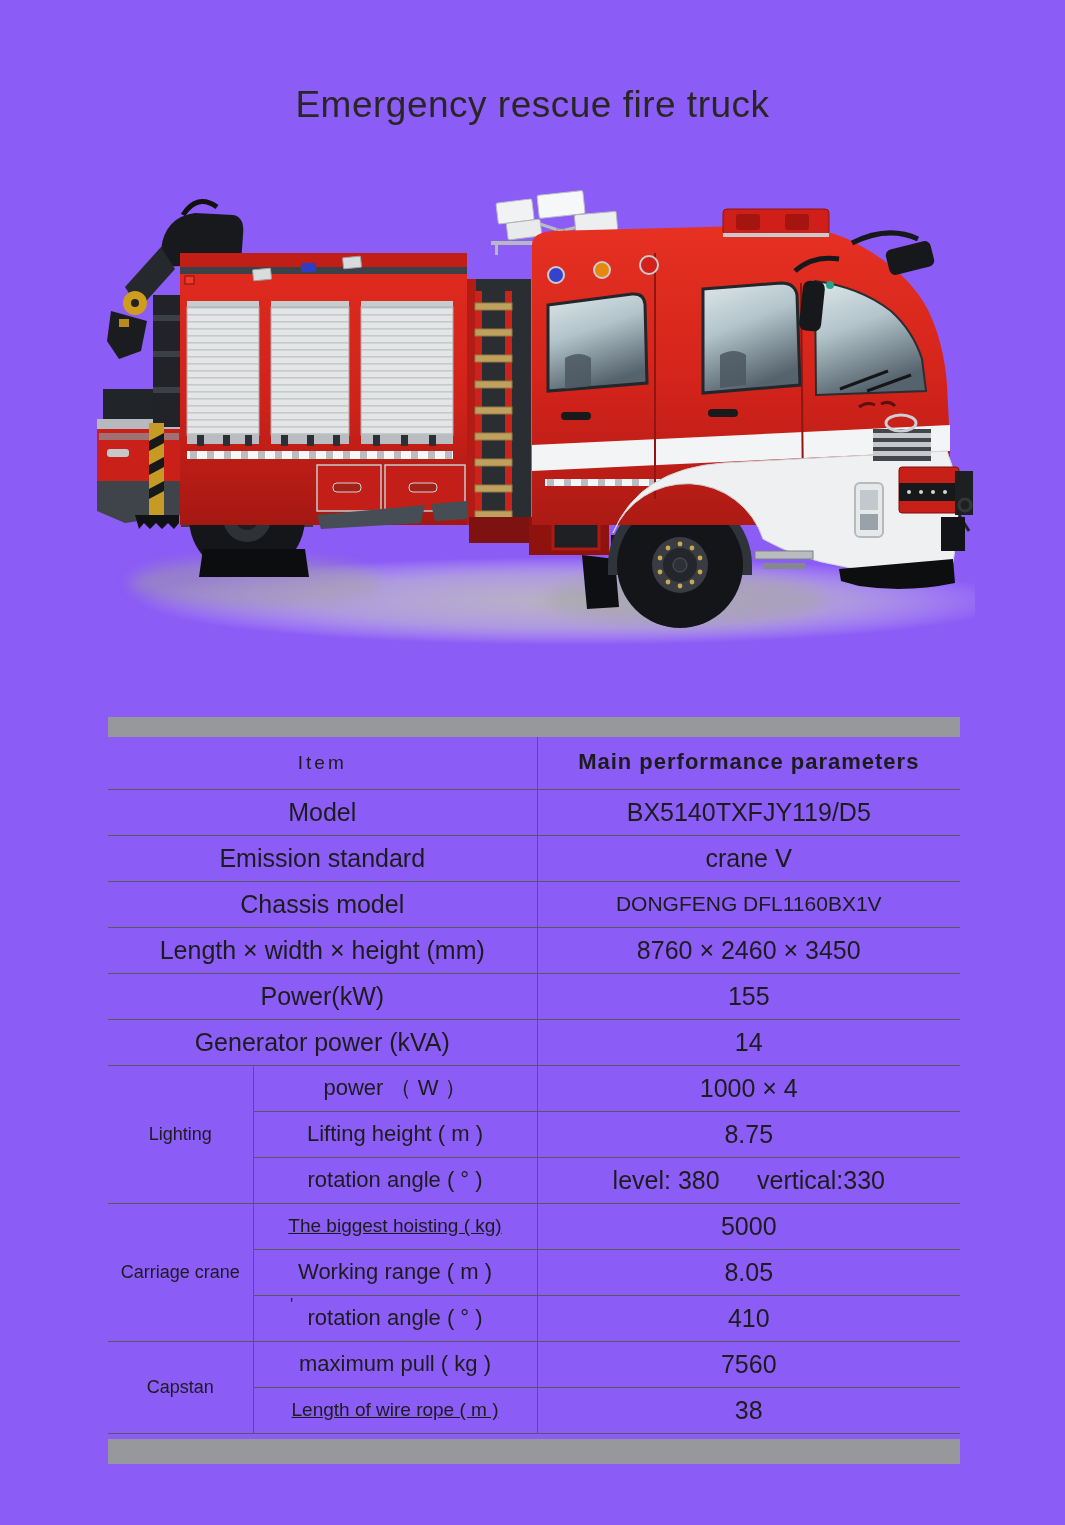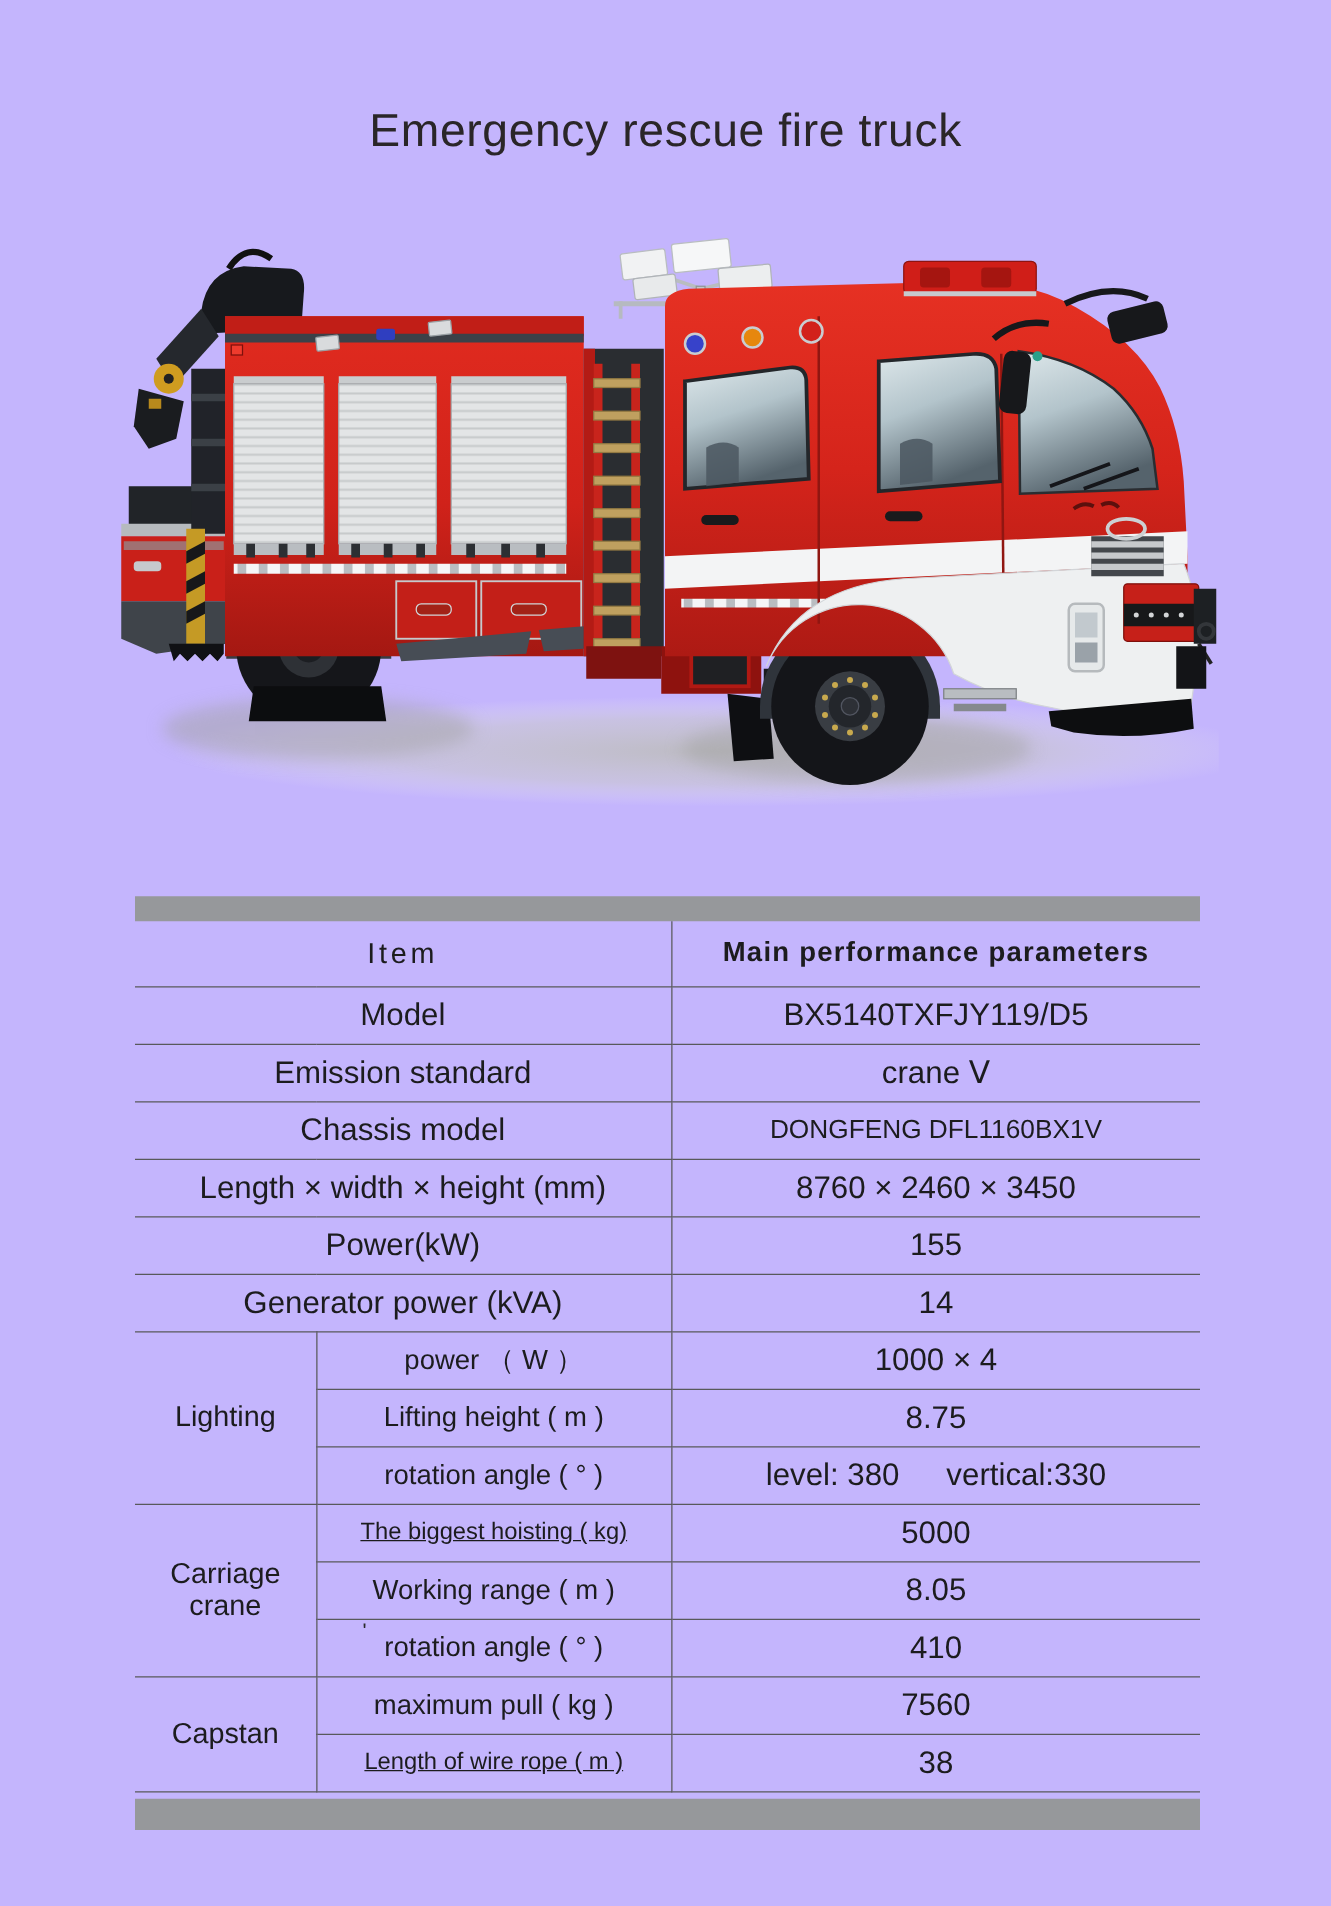--- a/index.html
+++ b/index.html
@@ -1,36 +1,36 @@
 <!DOCTYPE html>
 <html><head>
 <meta charset="utf-8">
 <style>
   * { margin:0; padding:0; box-sizing:border-box; }
   html,body { background:#ffffff; }
   body { font-family:"Liberation Sans","DejaVu Sans",sans-serif; color:#1d1d1f; }
-  .page { position:relative; width:1065px; height:1525px; background:#c4b5fd; overflow:hidden; }
+  .page { position:relative; width:1065px; height:1525px; background:#8b5cf6; overflow:hidden; }
   .page-title { position:absolute; top:84px; left:0; width:100%; text-align:center;
                 font-size:37px; font-weight:400; letter-spacing:.5px; color:#2a2628; }
   .truck-fig { position:absolute; left:95px; top:183px; width:880px; height:482px; }
   .truck-fig svg { display:block; width:880px; height:482px; }
   .spec { position:absolute; left:108px; top:717px; width:852px; }
   .bar { height:20px; background:#96989b; }
   .bar.bottom { height:25px; margin-top:5px; }
   table.spec-table { border-collapse:collapse; width:852px; table-layout:fixed; }
   .spec-table td { border-bottom:1px solid #58595b; text-align:center; vertical-align:middle;
                    height:46px; font-size:25px; color:#1c1c1e; line-height:1.12; }
   .spec-table tr.hdr-row td { height:52px; }
   td.divR { border-right:1px solid #58595b; }
-  td.hdr1 { font-size:23px; letter-spacing:3px; }
+  td.hdr1 { font-size:19px; letter-spacing:3px; }
   td.hdr2 { font-size:22px; letter-spacing:1px;font-weight:bold; }
   td.sub  { font-size:22px; }
   td.sub.small { font-size:19px;text-decoration:underline; }
   td.val.small { font-size:21px;margin-top:12px; }
-  td.group { font-size:23px; }
+  td.group { font-size:18px; }
   .tick { position:absolute; left:182px; top:578px; font-size:17px; color:#2a2a2a; }
   .spec-wrap { position:relative; }
 </style>
 </head>
 <body>
 
 <div class="page">
 
   <div class="page-title">Emergency rescue fire truck</div>
 

